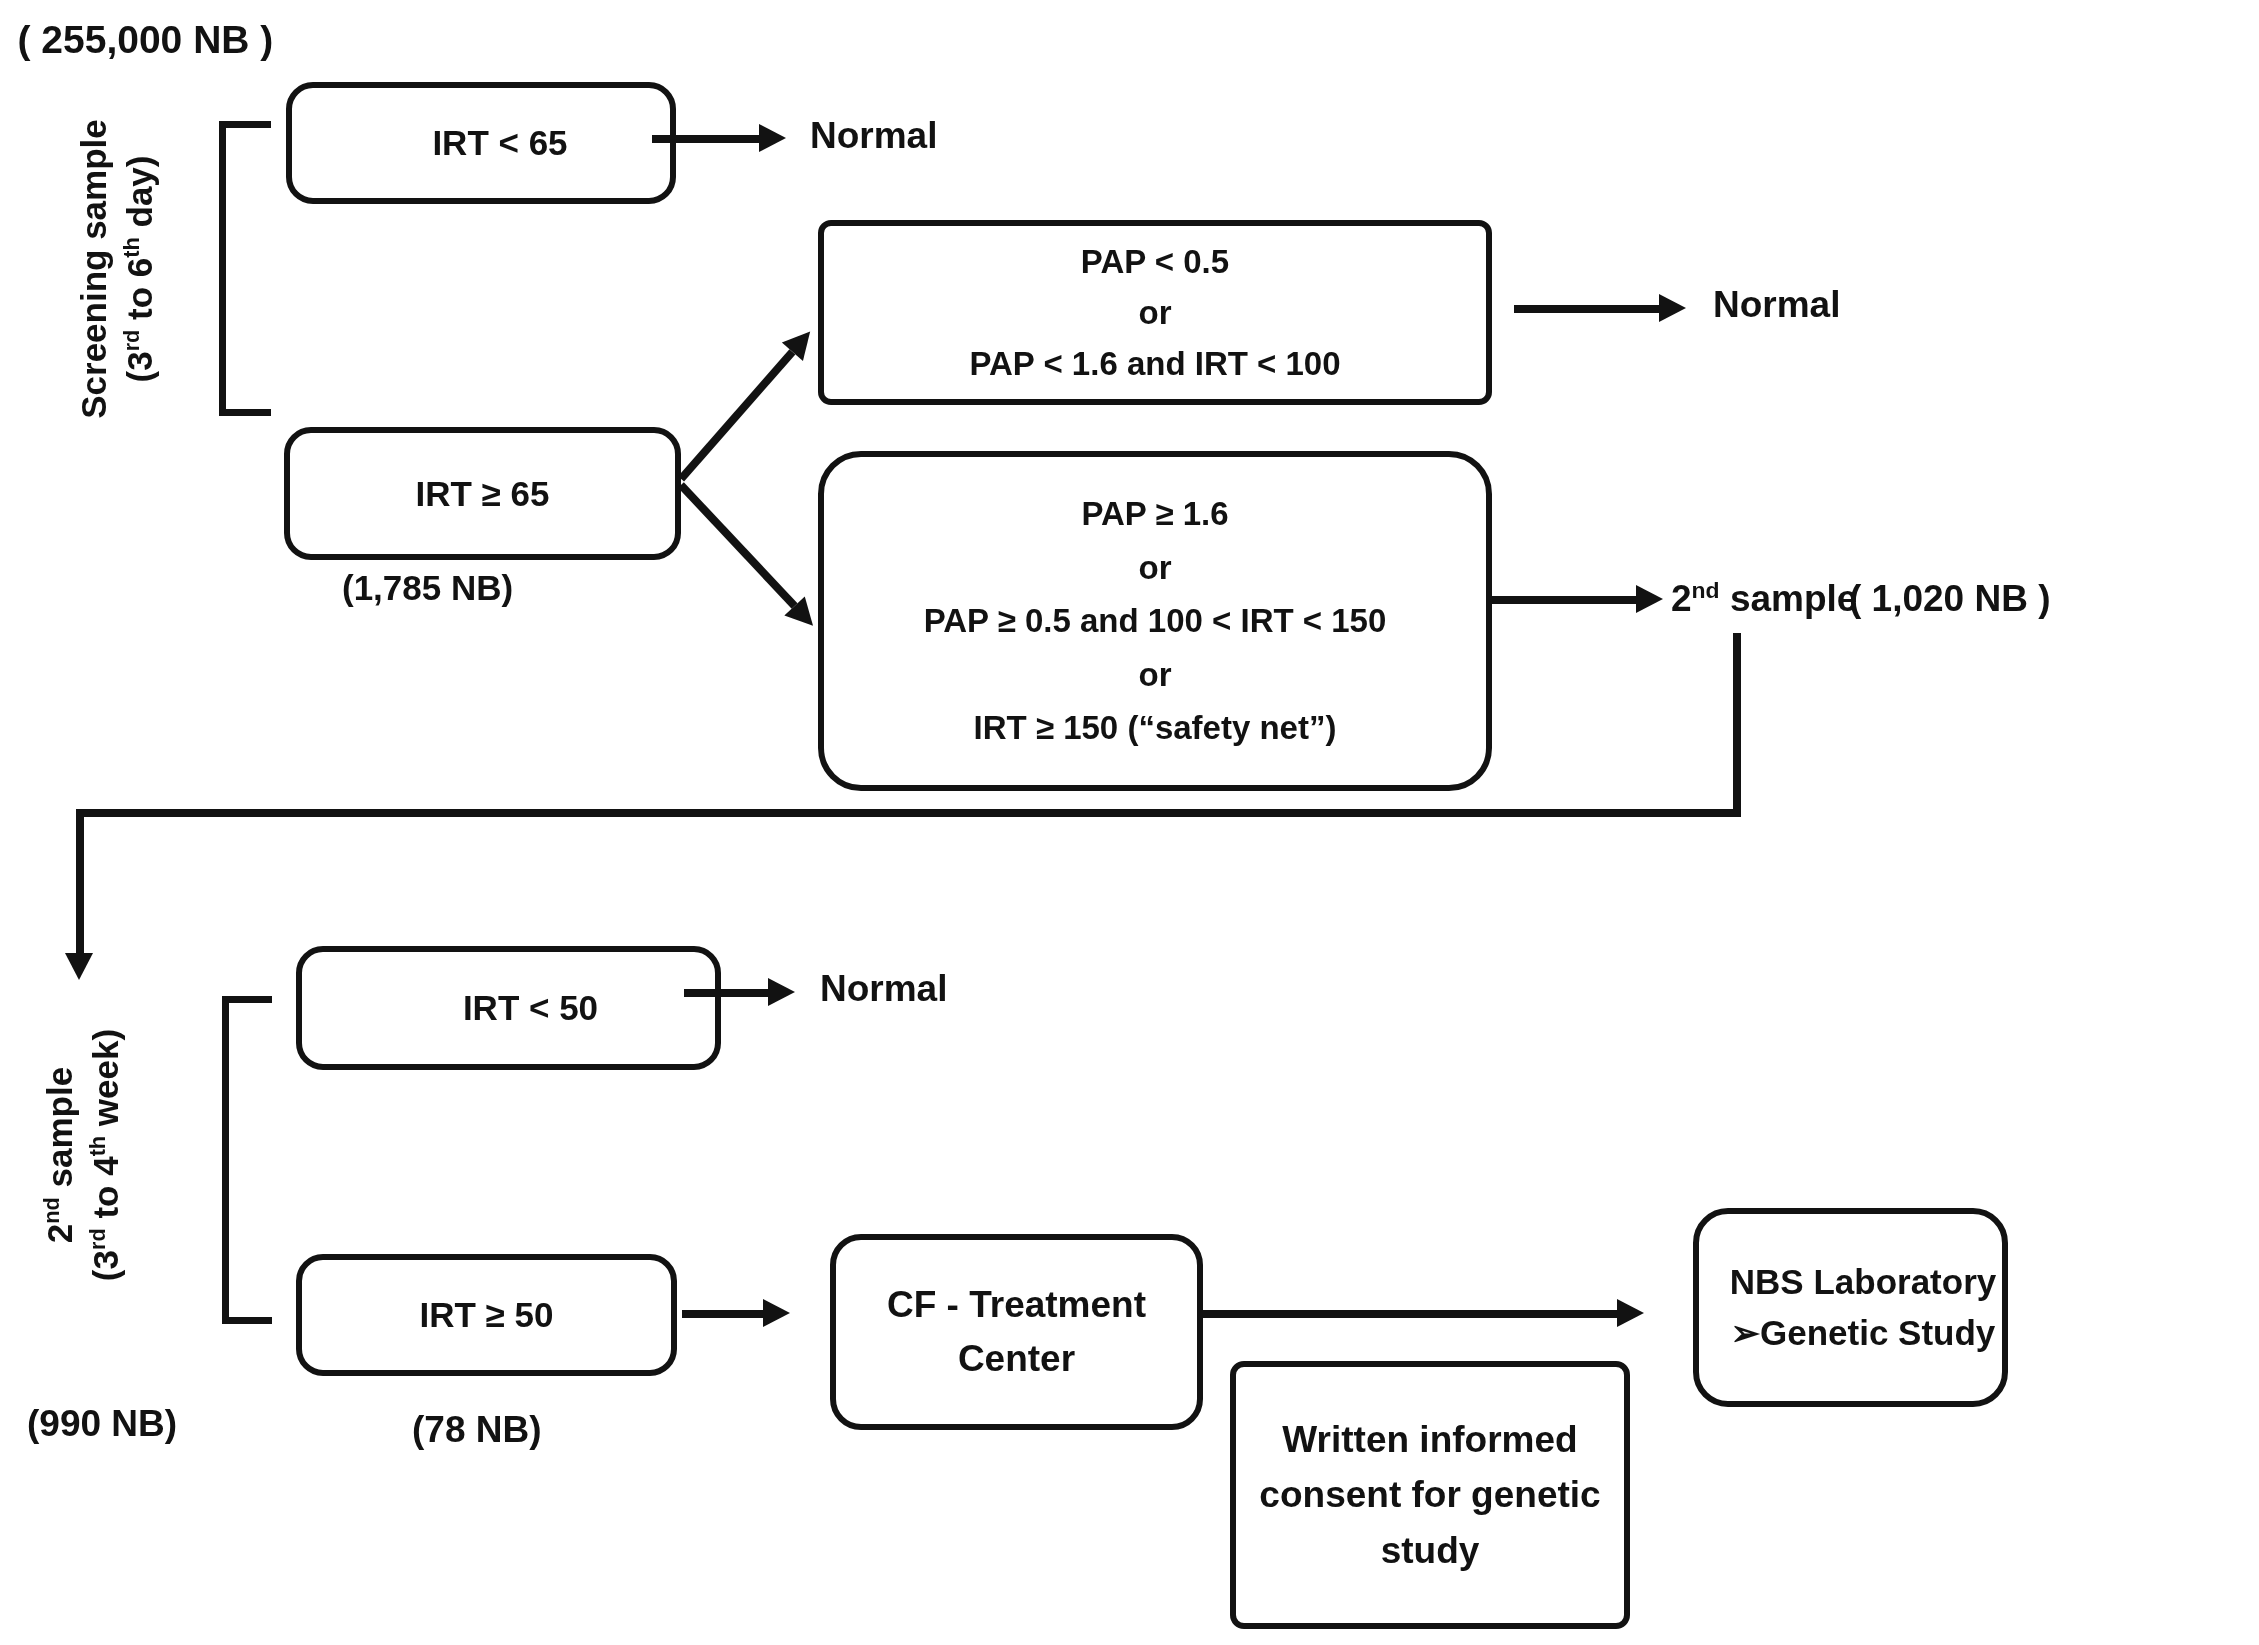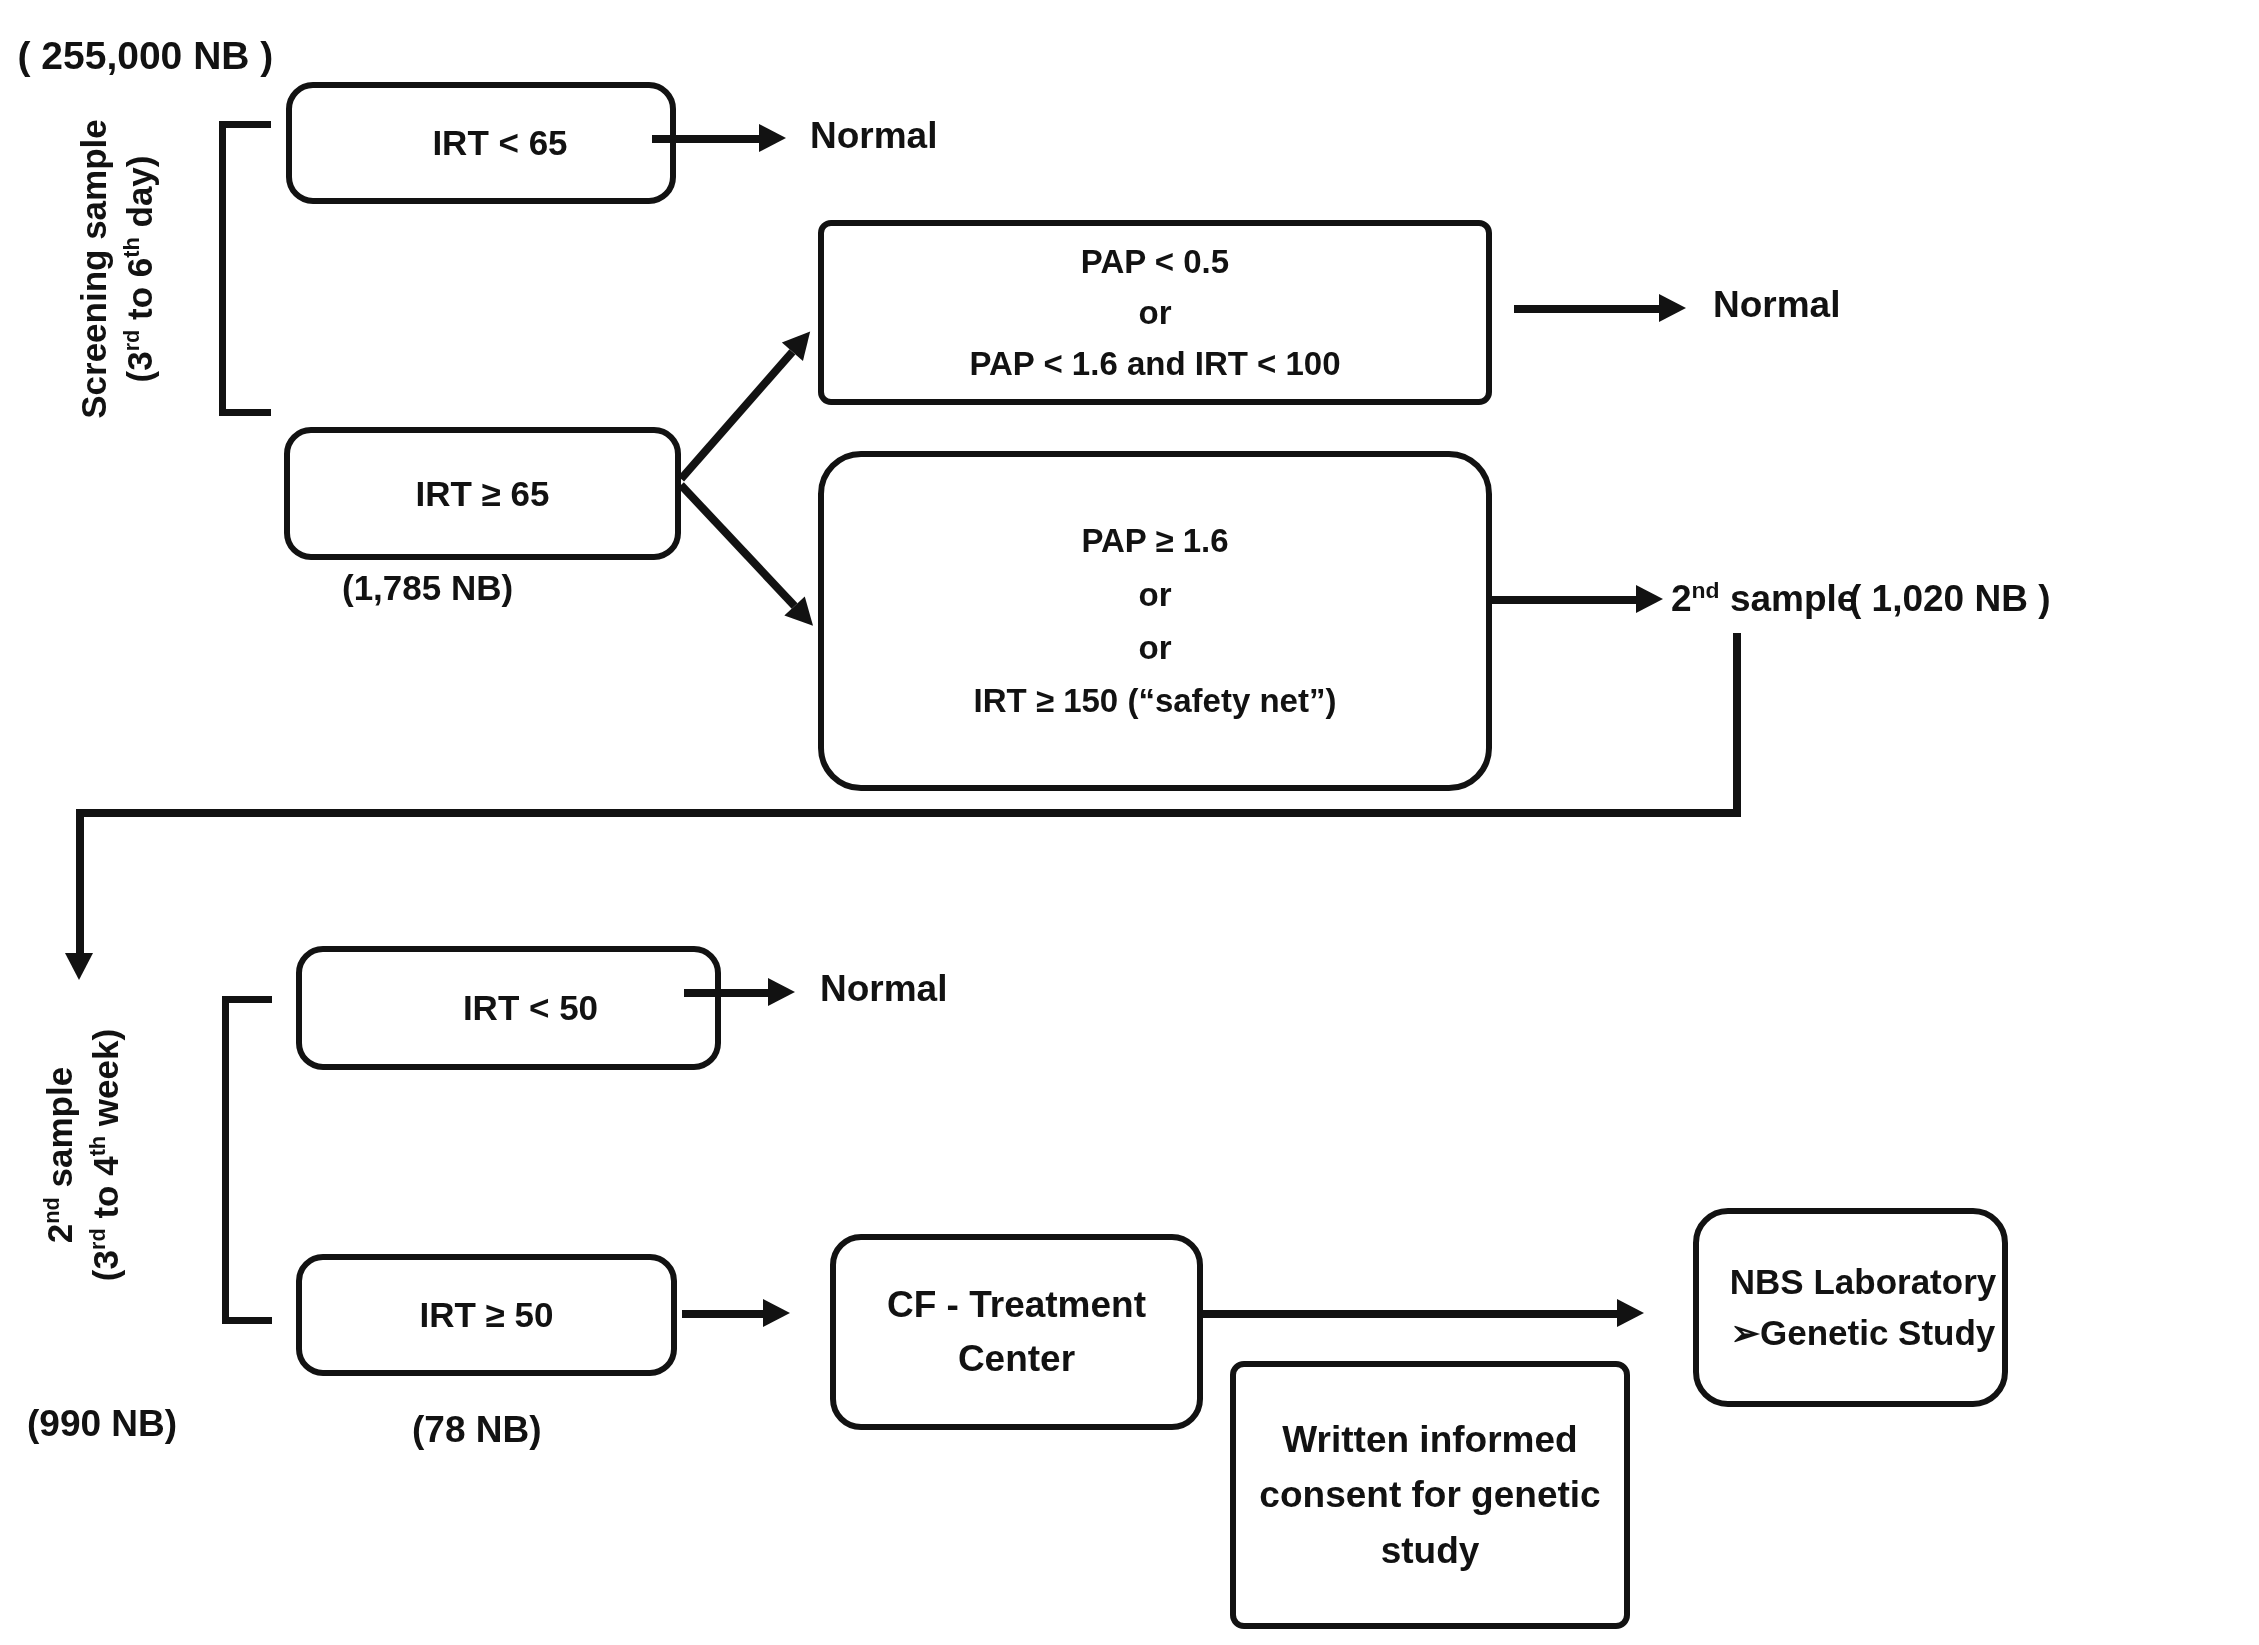--- a/index.html
+++ b/index.html
@@ -30,21 +30,21 @@
   .diag .shaft{flex:1;height:7.8px;background:#121212;}
   .diag .tip{width:0;height:0;border-left:27px solid #121212;
     border-top:14.6px solid transparent;border-bottom:14.6px solid transparent;}
   .lh155{line-height:1.55;} .lh165{line-height:1.62;} .lh14{line-height:1.45;} .lh15{line-height:1.5;}
 </style>
 </head>
 <body>
 
 <div id="canvas">
 
-  <div class="txt fs40" style="left:17.5px;top:17.5px;margin-top:16px;">( 255,000 NB )</div>
+  <div class="txt fs40" style="left:17.5px;top:17.5px;">( 255,000 NB )</div>
 
   <div class="vwrap fs36" style="left:116px;top:269px;">
     <div>Screening sample</div>
     <div><span>(3</span><sup>rd</sup><span> to 6</span><sup>th</sup><span> day)</span></div>
   </div>
 
   <div class="bracket" style="left:219px;top:121px;width:45px;height:281px;"></div>
 
   <div class="box fs36" style="left:286px;top:82px;width:340px;height:110px;padding-left:38px;">
     <div class="bl">IRT &lt; 65</div>
@@ -74,20 +74,21 @@
     <div class="bl">PAP &lt; 1.6 and IRT &lt; 100</div>
   </div>
 
   <div class="hline" style="left:1514px;top:305px;width:147px;"></div>
   <div class="head-right" style="left:1659px;top:294px;"></div>
   <div class="txt fs38" style="left:1713px;top:284px;">Normal</div>
 
   <div class="box fs34 lh165" style="left:818px;top:439px;width:662px;height:328px;border-radius:43px;margin-top:12px;">
     <div class="bl">PAP ≥ 1.6</div>
     <div class="bl">or</div>
+    <div class="bl">PAP ≥ 0.5 and 100 &lt; IRT &lt; 150</div>
     <div class="bl">or</div>
     <div class="bl">IRT ≥ 150 (“safety net”)</div>
   </div>
 
   <div class="hline" style="left:1492px;top:596px;width:146px;"></div>
   <div class="head-right" style="left:1636px;top:585px;"></div>
 
   <div class="txt fs38" style="left:1671px;top:578px;"><span>2</span><sup>nd</sup><span> sample</span></div>
   <div class="txt fs38" style="left:1849px;top:578px;">( 1,020 NB )</div>
 

